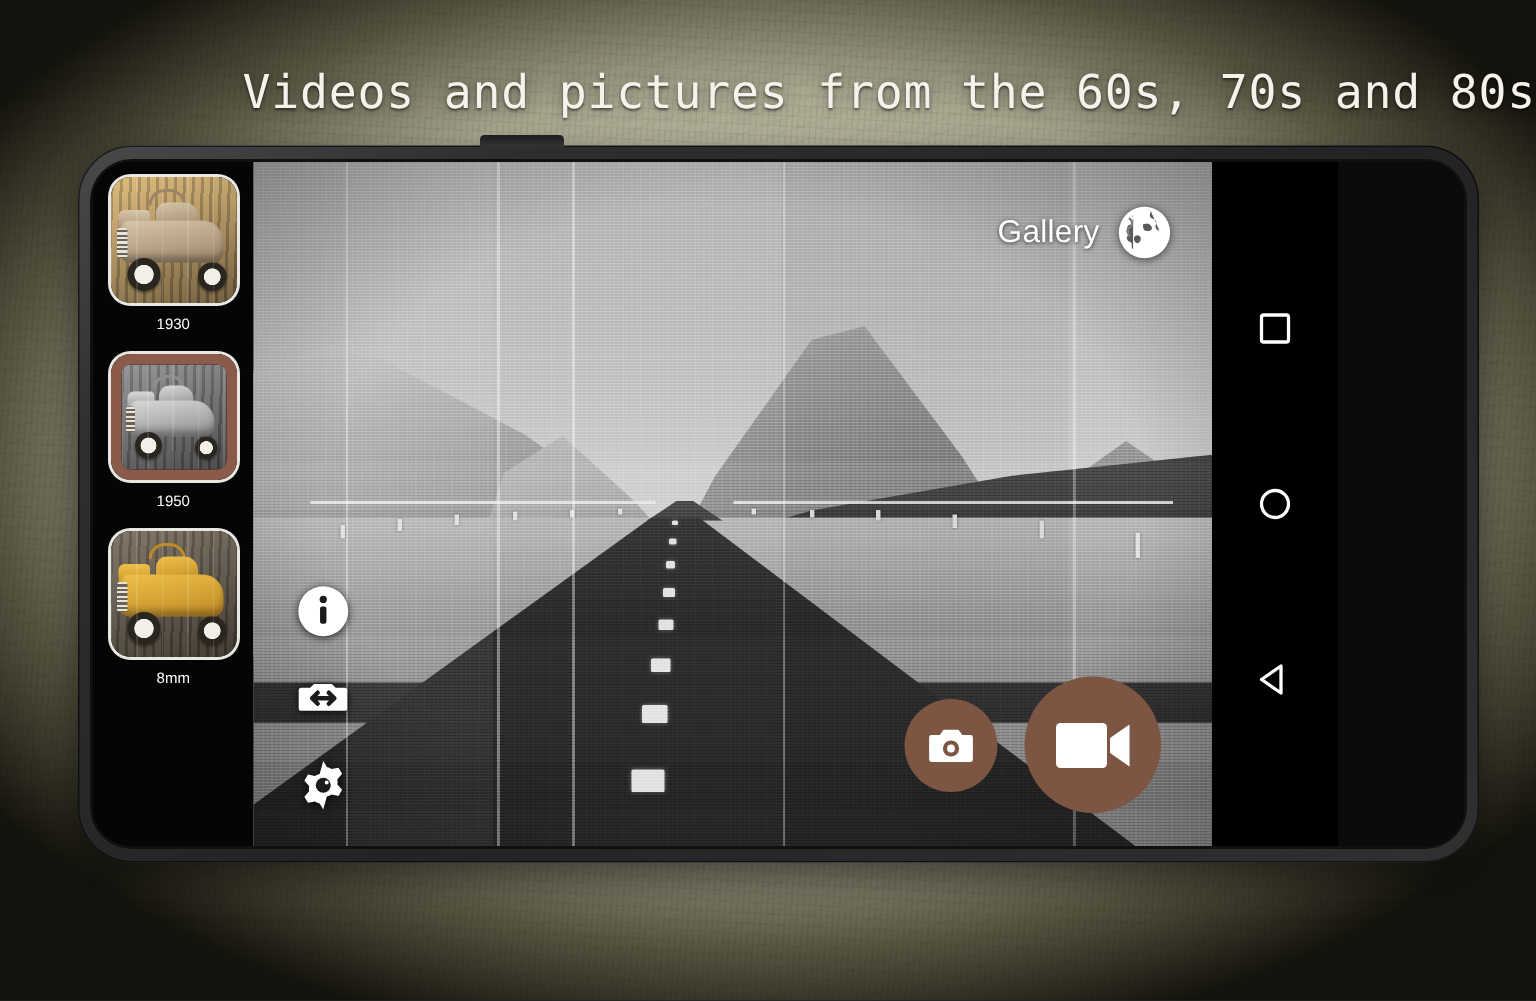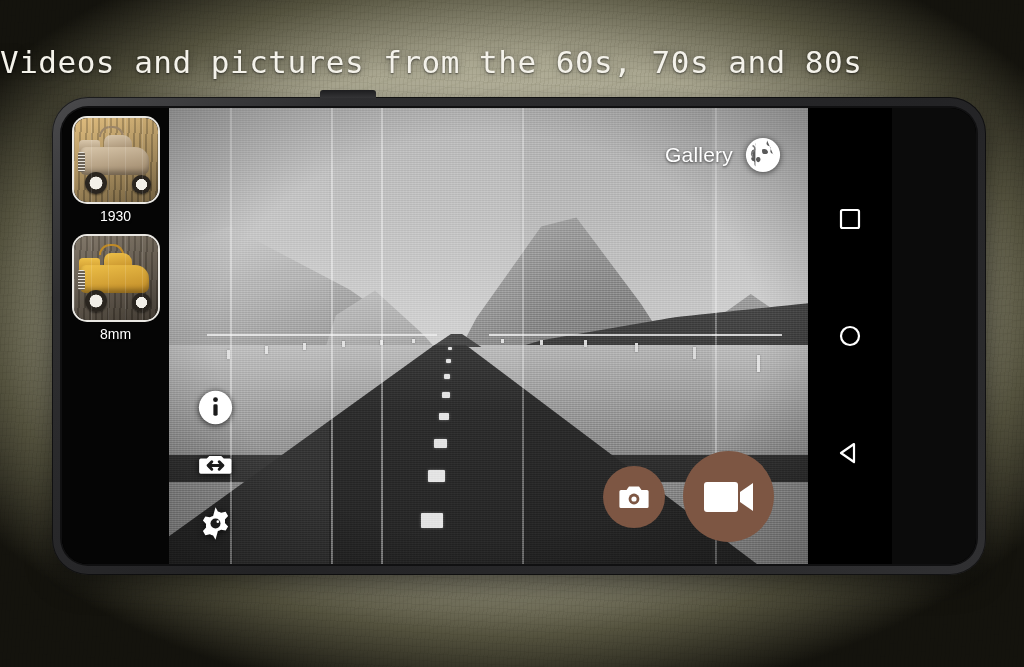--- a/index.html
+++ b/index.html
@@ -40,21 +40,21 @@
     position:absolute; inset:0; pointer-events:none; opacity:.5;
     background:
       radial-gradient(circle 9px at 150px 120px, rgba(60,56,38,.5), rgba(0,0,0,0) 70%),
       radial-gradient(circle 6px at 905px 560px, rgba(60,56,38,.55), rgba(0,0,0,0) 70%),
       radial-gradient(circle 14px at 60px 420px, rgba(55,52,36,.35), rgba(0,0,0,0) 70%),
       radial-gradient(circle 11px at 980px 210px, rgba(55,52,36,.3), rgba(0,0,0,0) 70%);
   }
 
   
   #headline{
-    position:absolute; top:44px; left:0; width:1024px; text-align:left;
+    position:absolute; top:44px; left:0; width:1024px; text-align:right;
     font-family:"DejaVu Sans Mono","Liberation Mono",monospace;
     font-size:31px; letter-spacing:.5px; color:#f4f2ea; white-space:nowrap;
     text-shadow:0 1px 2px rgba(0,0,0,.55), 0 0 10px rgba(0,0,0,.30);
   }
 
   
   #phone{
     position:absolute; left:52px; top:97px; width:934px; height:478px;
     border-radius:36px;
     background:linear-gradient(145deg,#4a4a4c 0%,#2e2e30 18%,#232325 55%,#303032 100%);
@@ -146,21 +146,21 @@
     border:2px solid var(--c2); border-bottom:none; border-radius:12px 12px 0 0;
   }
   .car .scratch{
     position:absolute; inset:0;
     background:repeating-linear-gradient(90deg, rgba(255,255,255,.12) 0 1px, rgba(0,0,0,0) 1px 17px);
   }
   .sep-1930 .bg{ filter:sepia(1) saturate(1.5) brightness(1.05); }
   .gray-1950 .bg, .gray-1950 .body, .gray-1950 .cabin, .gray-1950 .hood{ filter:grayscale(1); }
 
   .filter-label{
-    margin-top:5px; color:#fff; font-size:14px; line-height:19px;
+    margin-top:5px; color:#fff; font-size:10px; line-height:19px;
     text-shadow:0 1px 2px rgba(0,0,0,.8);
   }
 
   
   #preview{ position:relative; flex:1 1 auto; height:100%; overflow:hidden; background:#8d8d8d; }
   #sky{
     position:absolute; left:0; top:0; width:100%; height:62%;
     background:linear-gradient(180deg,#b9b9b9 0%,#c3c3c3 40%,#cfcfcf 72%,#d5d5d5 100%);
   }
   .ridge-left{
@@ -314,20 +314,37 @@
                   <div class="body"></div>
                   <div class="grille"></div>
                 <div class="wheel w1"></div>
                   <div class="wheel w2"></div>
                   <div class="scratch"></div>
               </div>
             </div>
             <div class="filter-label">1930</div>
           </div>
 
+          <div class="filter-item">
+            <div class="thumb b-brown sel-brown">
+              <div class="frame"></div>
+              <div class="pic car gray-1950" style="--c1:#d9d9d9;--c2:#8e8e8e;">
+                <div class="bg"></div>
+                  <div class="handle"></div>
+                  <div class="hood"></div>
+                <div class="cabin"></div>
+                  <div class="body"></div>
+                  <div class="grille"></div>
+                <div class="wheel w1"></div>
+                  <div class="wheel w2"></div>
+                  <div class="scratch"></div>
+              </div>
+            </div>
+            <div class="filter-label">1950</div>
+          </div>
 
 
           <div class="filter-item">
             <div class="thumb sel-white">
               <div class="pic car" style="--c1:#eec048;--c2:#bf8a27;">
                 <div class="bg" style="filter:brightness(.8) saturate(1.1)"></div>
                   <div class="handle"></div>
                   <div class="hood"></div>
                 <div class="cabin"></div>
                   <div class="body"></div>

